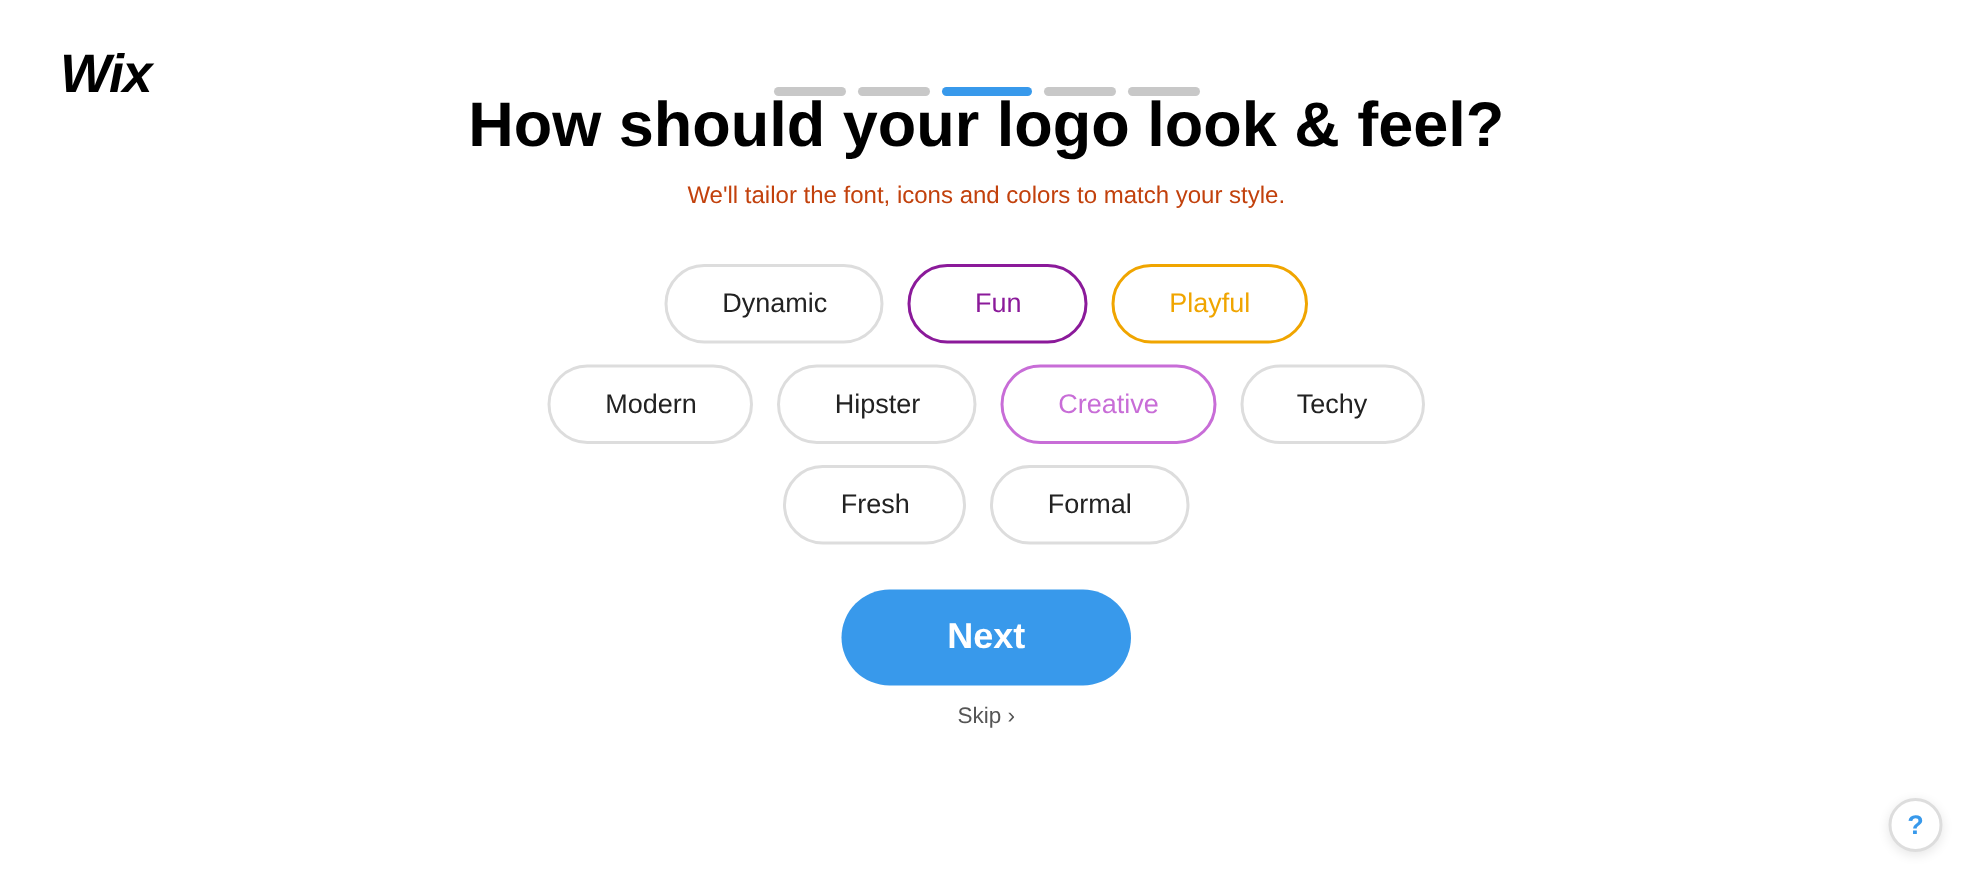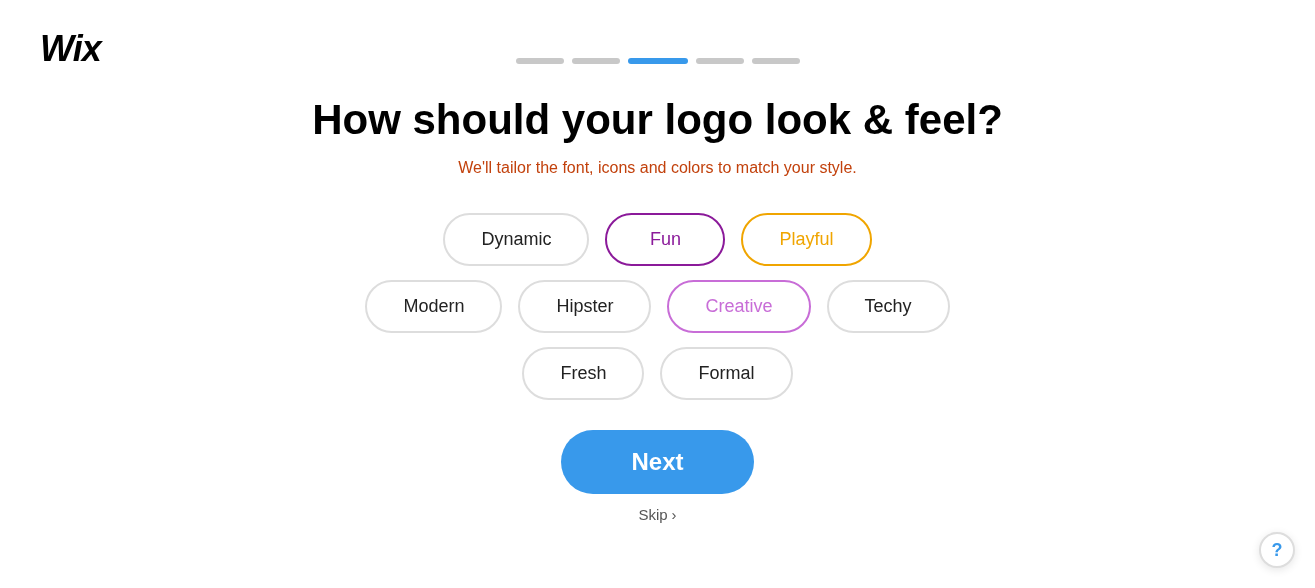--- a/index.html
+++ b/index.html
@@ -52,21 +52,21 @@
     .progress-segment.active {
       width: 60px;
       background: #3899eb;
     }
 
     .main-content {
       display: flex;
       flex-direction: column;
       align-items: center;
       justify-content: flex-start;
-      padding-top: 95px;
+      padding-top: 58px;
     }
 
     .heading {
       font-size: 42px;
       font-weight: 800;
       color: #000;
       text-align: center;
       margin-bottom: 14px;
       line-height: 1.2;
     }

